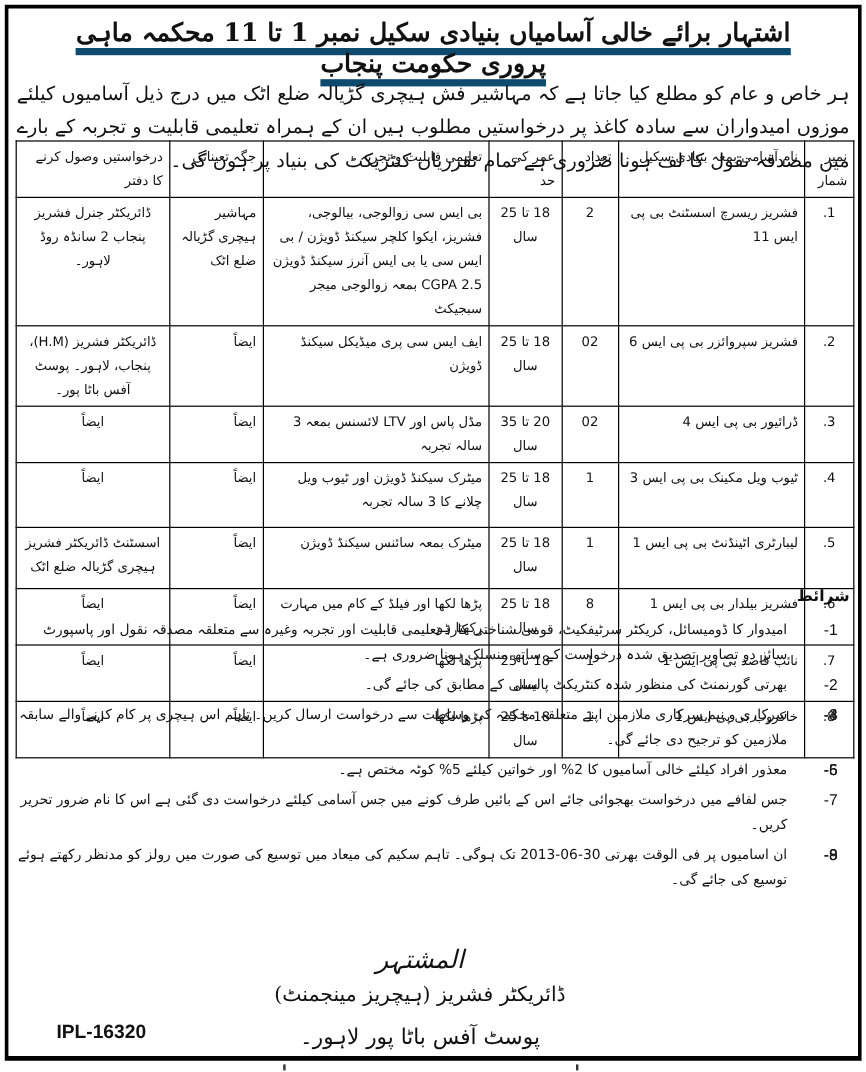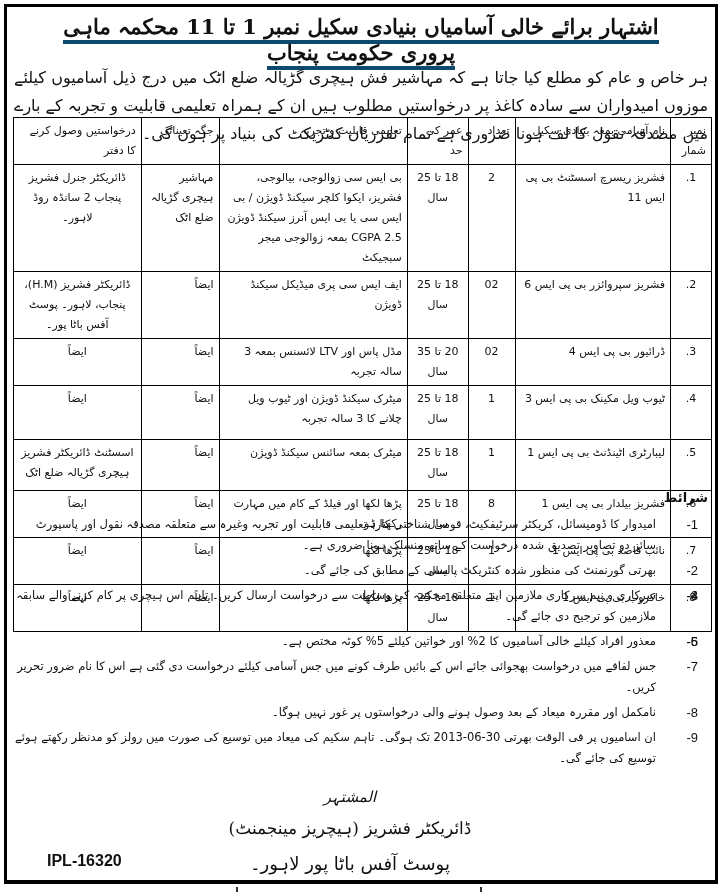--- a/index.html
+++ b/index.html
@@ -3,21 +3,21 @@
   <meta charset="utf-8">
   <style>
     html, body { margin: 0; padding: 0; background: #ffffff; }
     body { width: 722px; height: 893px; position: relative; overflow: hidden;
            font-family: "DejaVu Sans", sans-serif; color: #111; }
     .frame { position: absolute; left: 4px; top: 4px; width: 708px; height: 873px;
              border: 3px solid #000; border-top-width: 3px; border-bottom-width: 4px; }
     .title { position: absolute; left: 40px; right: 40px; top: 14px; text-align: center;
              direction: rtl; font-family: "DejaVu Serif", serif; font-weight: bold;
              font-size: 21px; line-height: 26px; }
-    .title span { border-bottom: 4px solid #0c4a6e; padding-bottom: 1px; }
+    .title span { border-bottom: 6px solid #0c4a6e; padding-bottom: 1px; }
     .intro { position: absolute; left: 14px; right: 14px; top: 64px; direction: rtl;
              text-align: justify; font-size: 16px; line-height: 28px; }
     table.posts { position: absolute; left: 13px; top: 117px; width: 699px;
                   border-collapse: collapse; direction: rtl; font-size: 11px; }
     table.posts th, table.posts td { border: 1px solid #000; vertical-align: top;
                   padding: 3px 5px; line-height: 20px; }
     table.posts th { font-weight: normal; height: 20px; text-align: right; }
     td.c-sno { width: 30px; text-align: center; }
     td.c-name { width: 145px; text-align: right; }
     td.c-qty { width: 36px; text-align: center; }
@@ -26,21 +26,21 @@
     td.c-place { width: 67px; text-align: right; }
     td.c-office { width: 117px; text-align: center; }
     .cond-head { position: absolute; right: 14px; top: 490px; direction: rtl;
                  font-size: 13px; font-weight: bold; }
     .conditions { position: absolute; left: 14px; right: 14px; top: 514px;
                   direction: rtl; font-size: 11.5px; list-style: none; margin: 0; padding: 0; }
     .conditions li { position: relative; padding-right: 52px; line-height: 21px; margin-bottom: 4px; }
     .conditions li .num { position: absolute; right: 10px; top: 0; direction: ltr;
                           font-family: "Liberation Sans", sans-serif; font-size: 13px; }
     .sign { position: absolute; left: 180px; width: 340px; text-align: center; direction: rtl; }
-    .sign-1 { top: 788px; font-size: 15px; font-family: "DejaVu Serif", serif; font-style: italic; }
+    .sign-1 { top: 788px; font-size: 21px; font-family: "DejaVu Serif", serif; font-style: italic; }
     .sign-2 { top: 818px; font-size: 17px; font-family: "DejaVu Serif", serif; }
     .sign-3 { top: 853px; font-size: 18px; }
     .ref { position: absolute; left: 47px; top: 852px; font-family: "Liberation Sans", sans-serif;
            font-weight: bold; font-size: 16px; }
     .tick { position: absolute; top: 887px; width: 2px; height: 5px; background: #333; }
   </style>
 </head>
 <body>
 
 <div class="frame"></div>
@@ -140,21 +140,21 @@
 <div class="cond-head">شرائط</div>
 
 <ol class="conditions">
   <li><span class="num">-1</span><span>امیدوار کا ڈومیسائل، کریکٹر سرٹیفکیٹ، قومی شناختی کارڈ تعلیمی قابلیت اور تجربہ وغیرہ سے متعلقہ مصدقہ نقول اور پاسپورٹ سائز دو تصاویر تصدیق شدہ درخواست کے ساتھ منسلک ہونا ضروری ہے۔</span></li>
   <li><span class="num">-2</span><span>بھرتی گورنمنٹ کی منظور شدہ کنٹریکٹ پالیسی کے مطابق کی جائے گی۔</span></li>
   <li><span class="num">-3</span></li>
   <li><span class="num">-4</span><span>سرکاری و نیم سرکاری ملازمین اپنے متعلقہ محکمہ کی وساطت سے درخواست ارسال کریں۔ تاہم اس ہیچری پر کام کرنے والے سابقہ ملازمین کو ترجیح دی جائے گی۔</span></li>
   <li><span class="num">-5</span></li>
   <li><span class="num">-6</span><span>معذور افراد کیلئے خالی آسامیوں کا 2% اور خواتین کیلئے 5% کوٹہ مختص ہے۔</span></li>
   <li><span class="num">-7</span><span>جس لفافے میں درخواست بھجوائی جائے اس کے بائیں طرف کونے میں جس آسامی کیلئے درخواست دی گئی ہے اس کا نام ضرور تحریر کریں۔</span></li>
-  <li><span class="num">-8</span><span>نامکمل اور مقررہ میعاد کے بعد وصول ہونے والی درخواستوں پر غور نہیں ہوگا۔</span></li>
+  <li><span class="num">-8</span></li>
   <li><span class="num">-9</span><span>ان اسامیوں پر فی الوقت بھرتی 30-06-2013 تک ہوگی۔ تاہم سکیم کی میعاد میں توسیع کی صورت میں رولز کو مدنظر رکھتے ہوئے توسیع کی جائے گی۔</span></li>
 </ol>
 
 <div class="sign sign-1">المشتہر</div>
 <div class="sign sign-2">ڈائریکٹر فشریز (ہیچریز مینجمنٹ)</div>
 <div class="sign sign-3">پوسٹ آفس باٹا پور لاہور۔</div>
 <div class="ref">IPL-16320</div>
 
 <div class="tick" style="left:236px"></div>
 <div class="tick" style="left:480px"></div>

